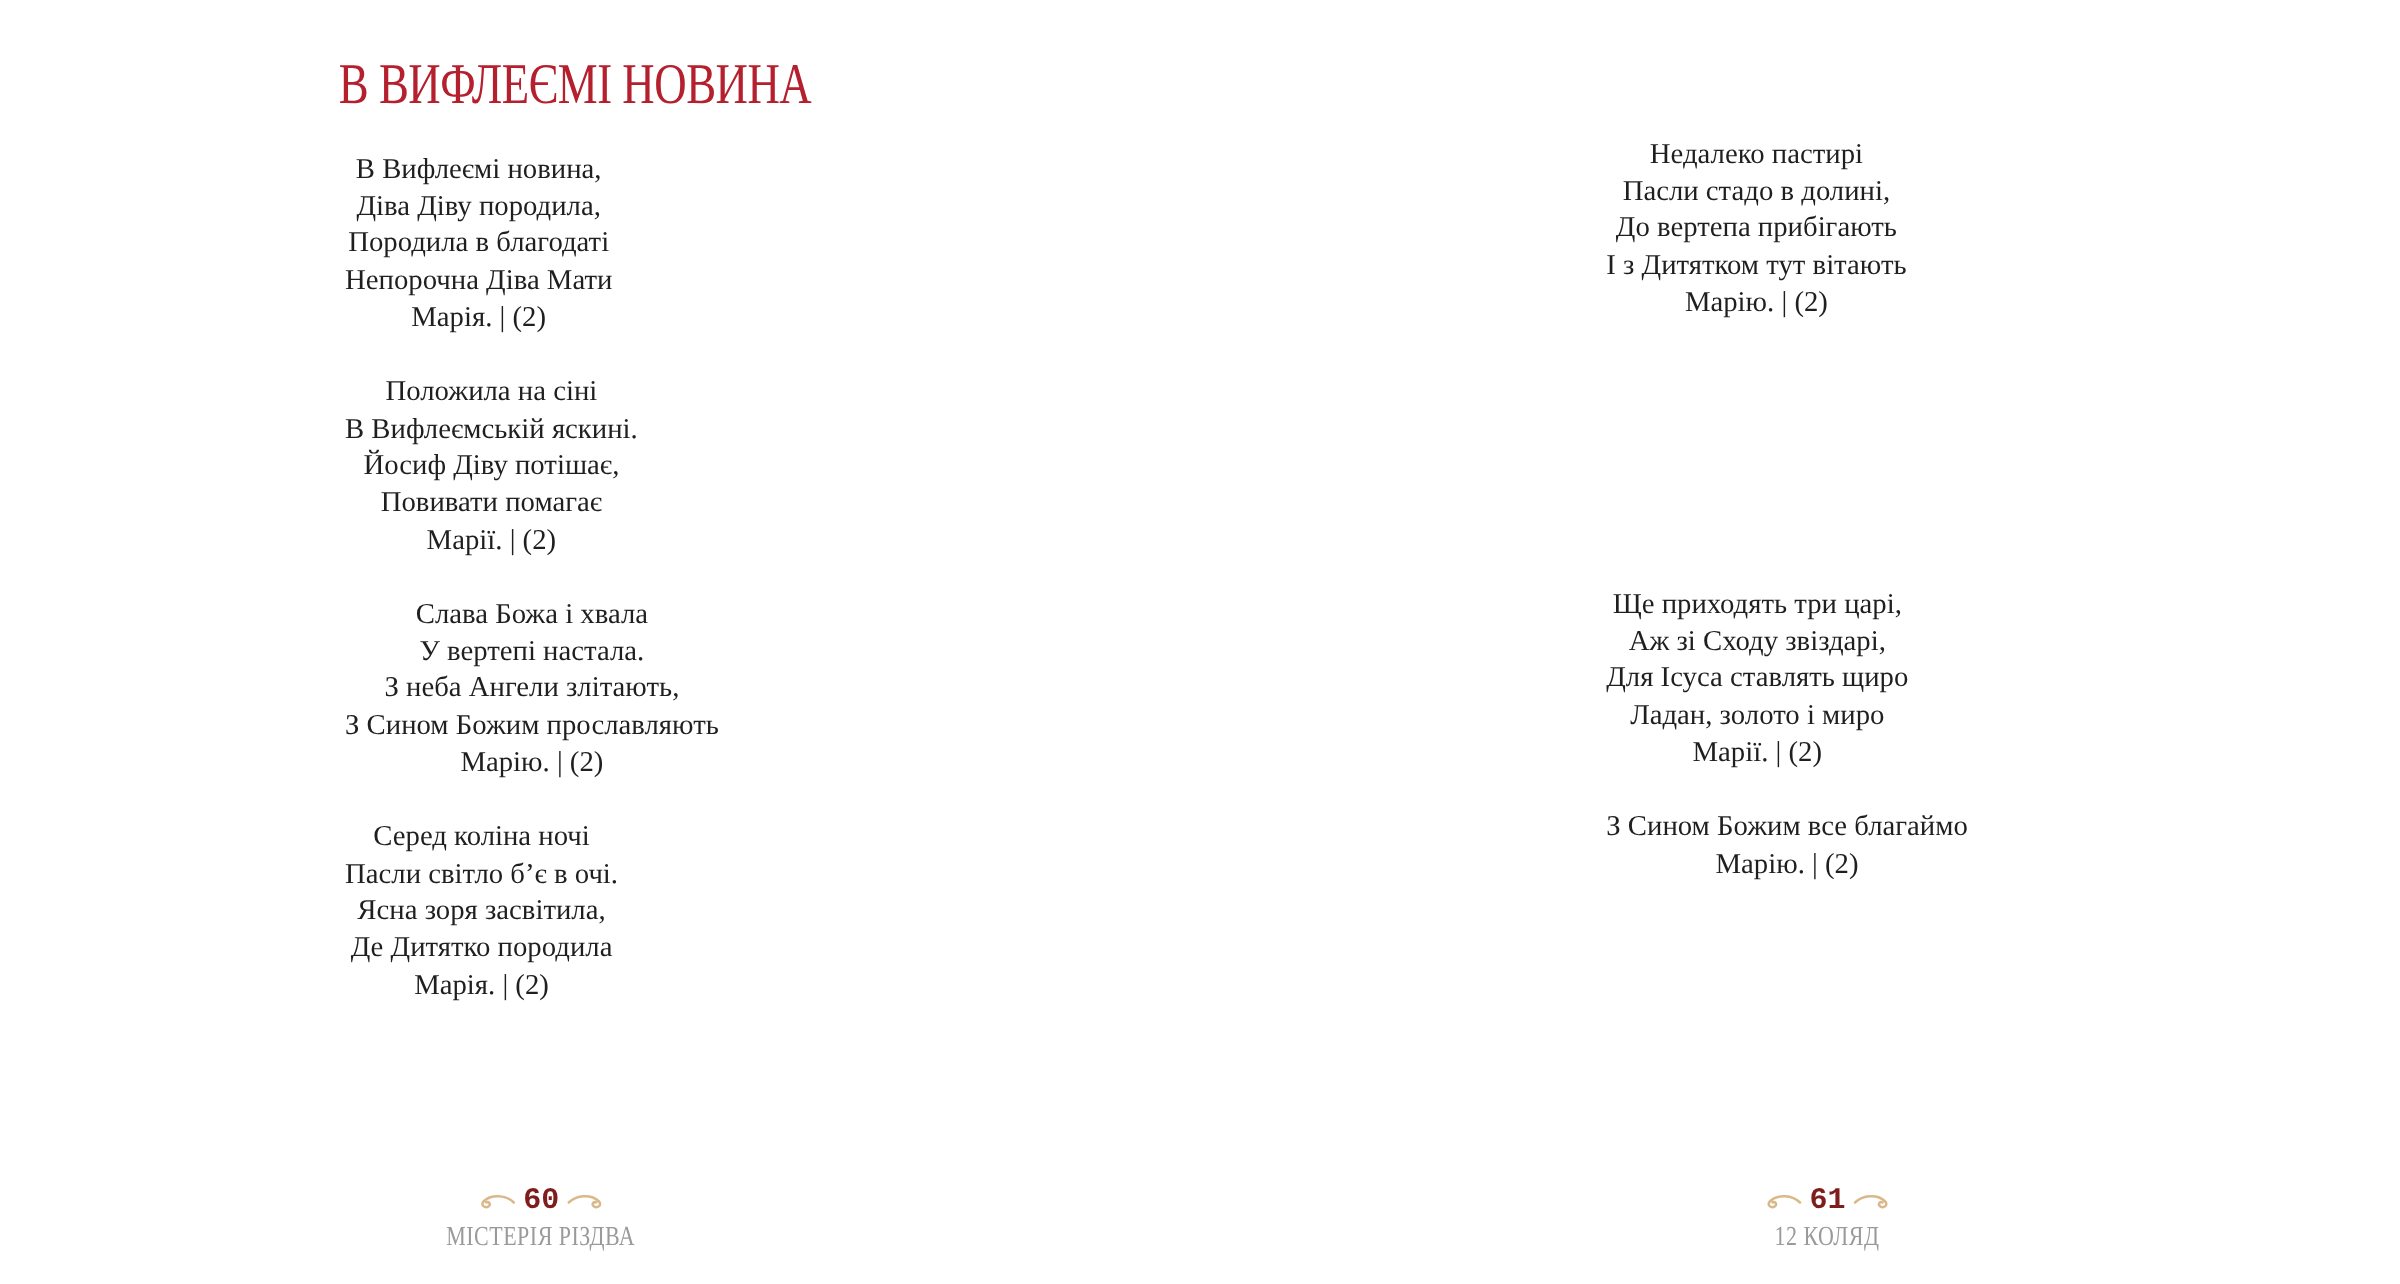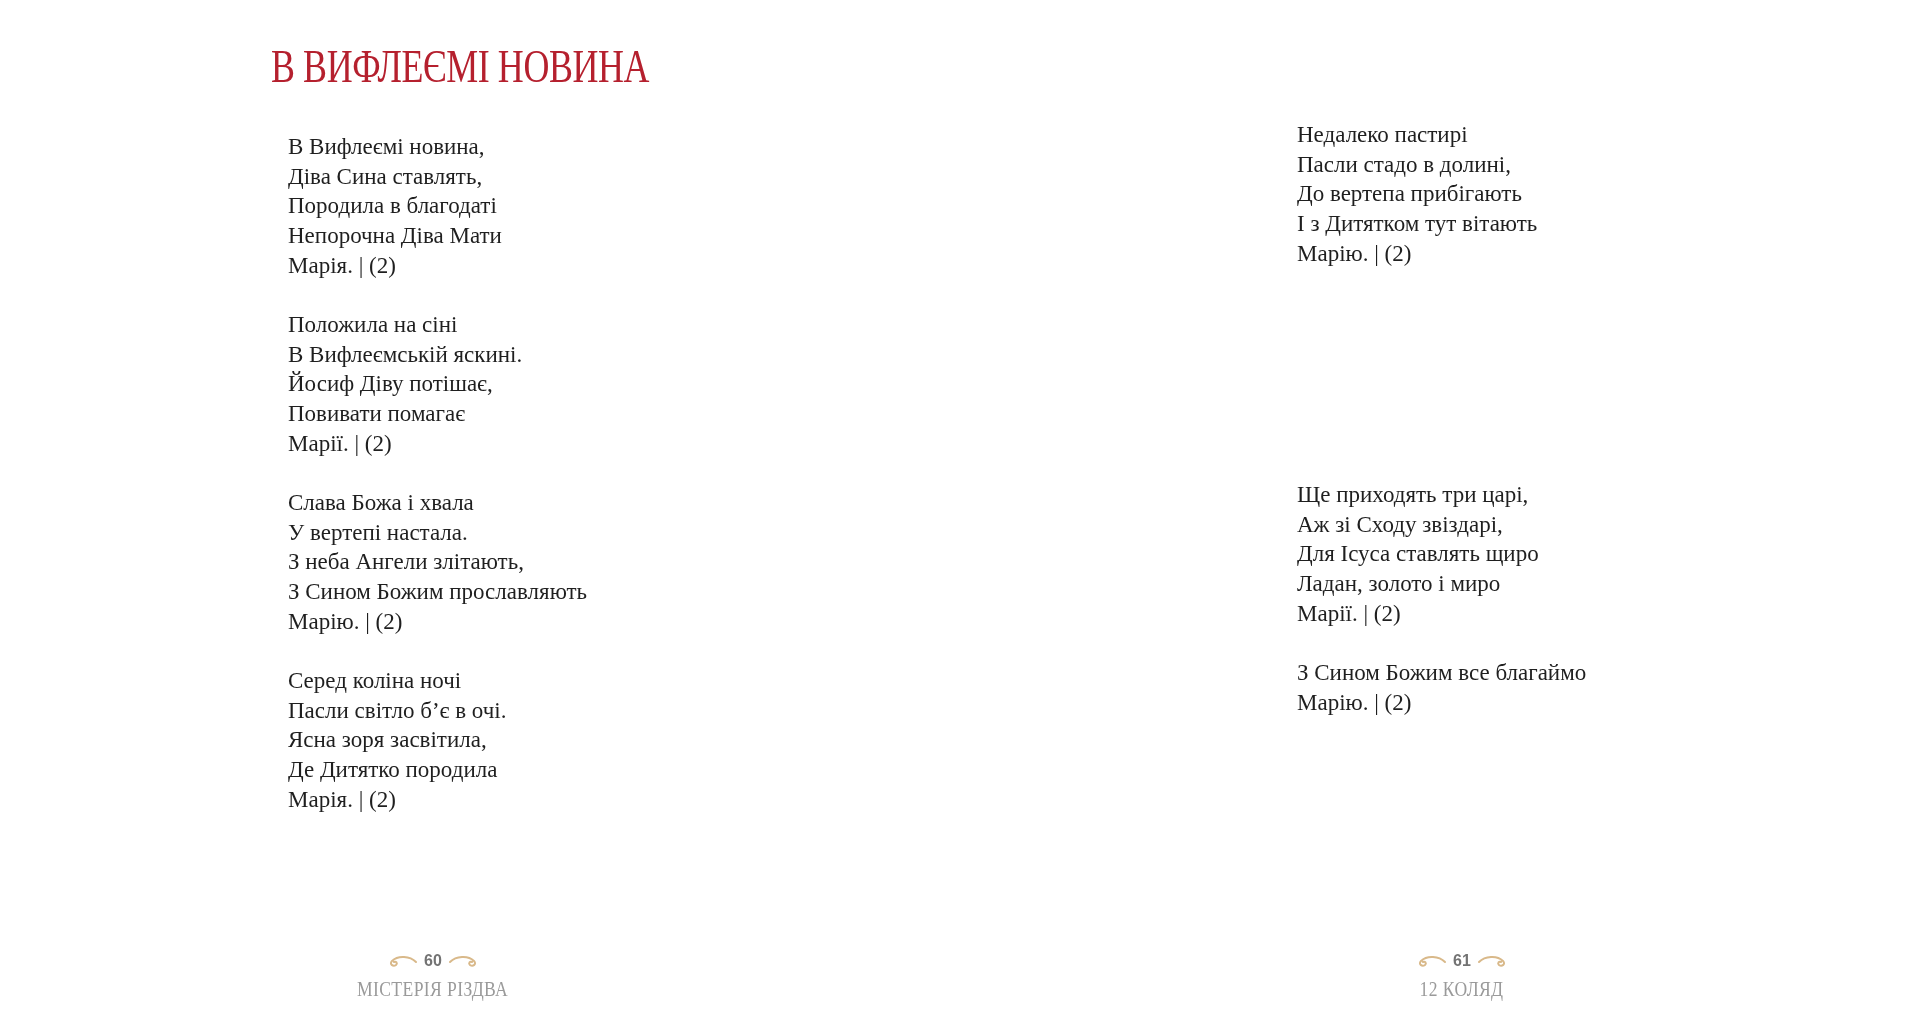--- a/index.html
+++ b/index.html
@@ -15,57 +15,57 @@
 
   .title {
     position: absolute; left: 271px; top: 40px; margin: 0;
     font-family: "Liberation Serif", "DejaVu Serif", serif;
     font-weight: normal; font-size: 46px; line-height: 54px;
     color: #b5202e; letter-spacing: -0.5px;
     transform: scaleX(0.78); transform-origin: left top;
     white-space: nowrap;
   }
 
-  .stanza { position: absolute; margin: 16px; }
+  .stanza { position: absolute; margin: 4px; text-align: center; }
   .line {
     display: block; font-size: 23px; line-height: 29.7px; height: 29.7px;
     white-space: nowrap; color: #1f1f1f;
   }
   .page-left .stanza { left: 272px; }
   .page-right .stanza { left: 321px; }
 
   .footer { position: absolute; top: 948px; width: 240px; text-align: center; }
   .page-left .footer { left: 313px; }
   .page-right .footer { left: 382px; }
 
   .folio-row { height: 26px; display: flex; align-items: center; justify-content: center; gap: 6px; }
   .swirl { width: 30px; height: 16px; display: inline-block; }
   .swirl svg { width: 30px; height: 16px; display: block; }
   .page-num {
-    font-family: Liberation Sans, sans-serif;
-    font-weight: bold; font-size: 16px; color: #737373; line-height: 22px;
+    font-family: Liberation Mono, monospace;
+    font-weight: bold; font-size: 24px; color: #7f1d1d; line-height: 22px;
   }
   .running-head {
     margin-top: 2px;
     font-family: "Liberation Serif", "DejaVu Serif", serif;
     font-size: 22px; line-height: 26px; color: #9a9a9a;
     letter-spacing: 0.5px;
     display: inline-block; transform: scaleX(0.8); transform-origin: center top;
     white-space: nowrap;
   }
 </style>
 </head>
 <body>
 
 <div class="page page-left">
   <h1 class="title">В ВИФЛЕЄМІ НОВИНА</h1>
 
   <div class="stanza" style="top:116px">
     <span class="line">В Вифлеємі новина,</span>
-    <span class="line">Діва Сина ставлять,</span>
+    <span class="line">Діва Діву породила,</span>
     <span class="line">Породила в благодаті</span>
     <span class="line">Непорочна Діва Мати</span>
     <span class="line">Марія. | (2)</span>
   </div>
   <div class="stanza" style="top:294px">
     <span class="line">Положила на сіні</span>
     <span class="line">В Вифлеємській яскині.</span>
     <span class="line">Йосиф Діву потішає,</span>
     <span class="line">Повивати помагає</span>
     <span class="line">Марії. | (2)</span>

